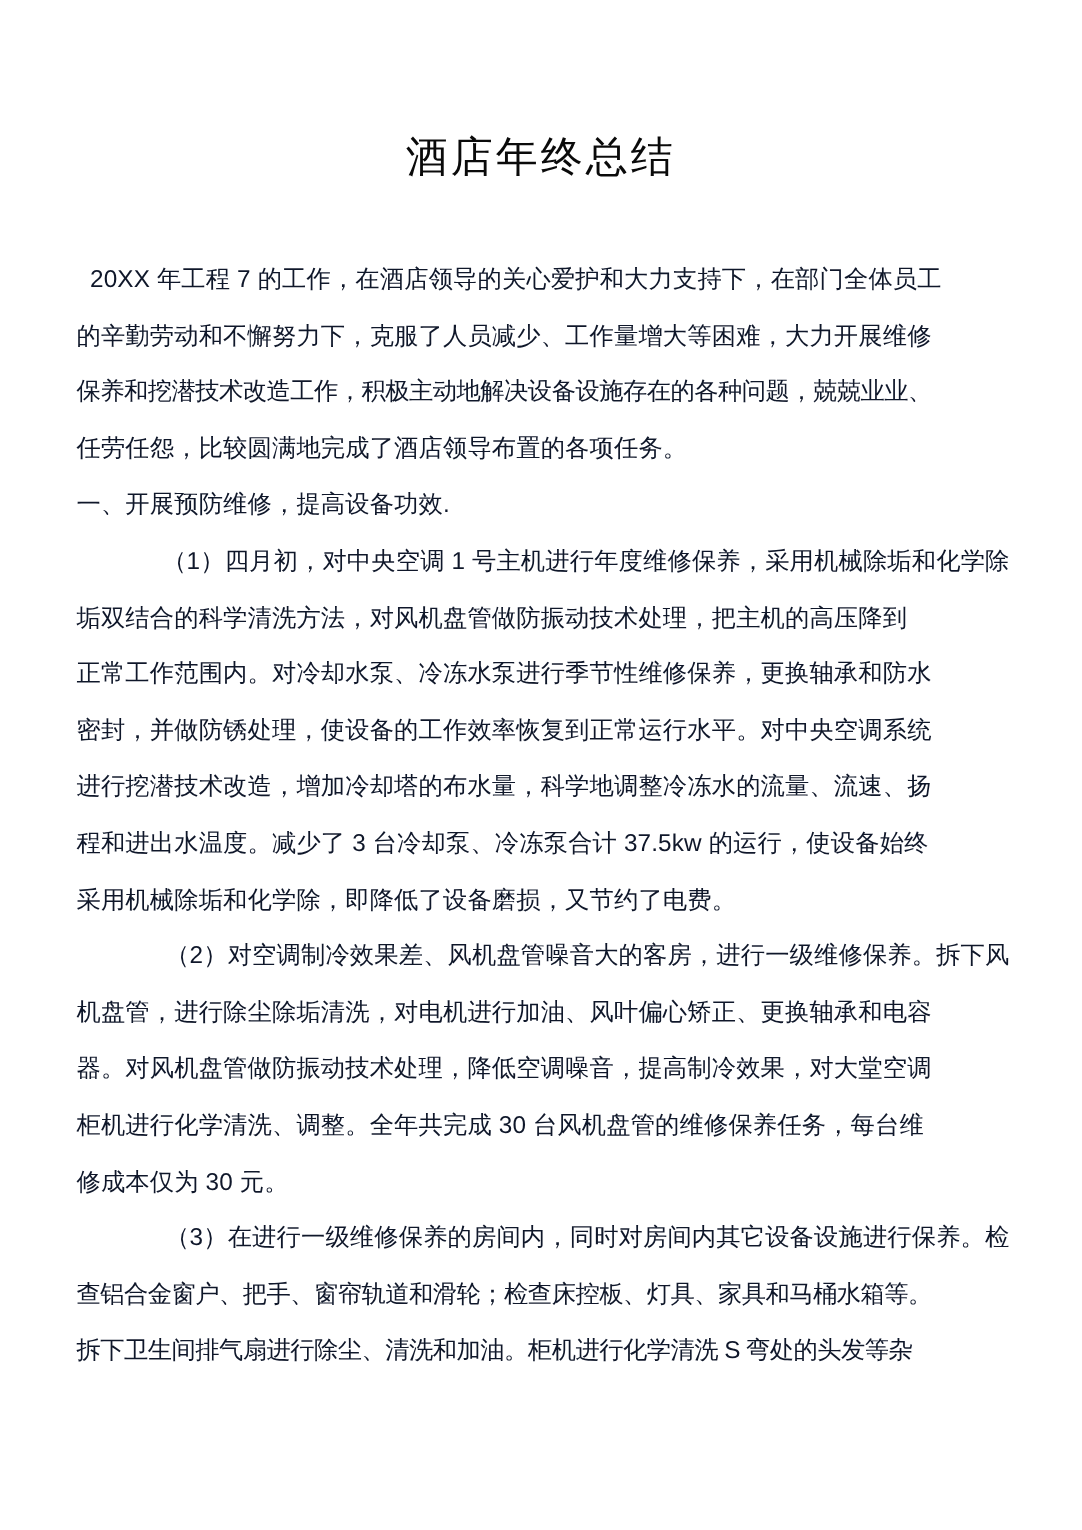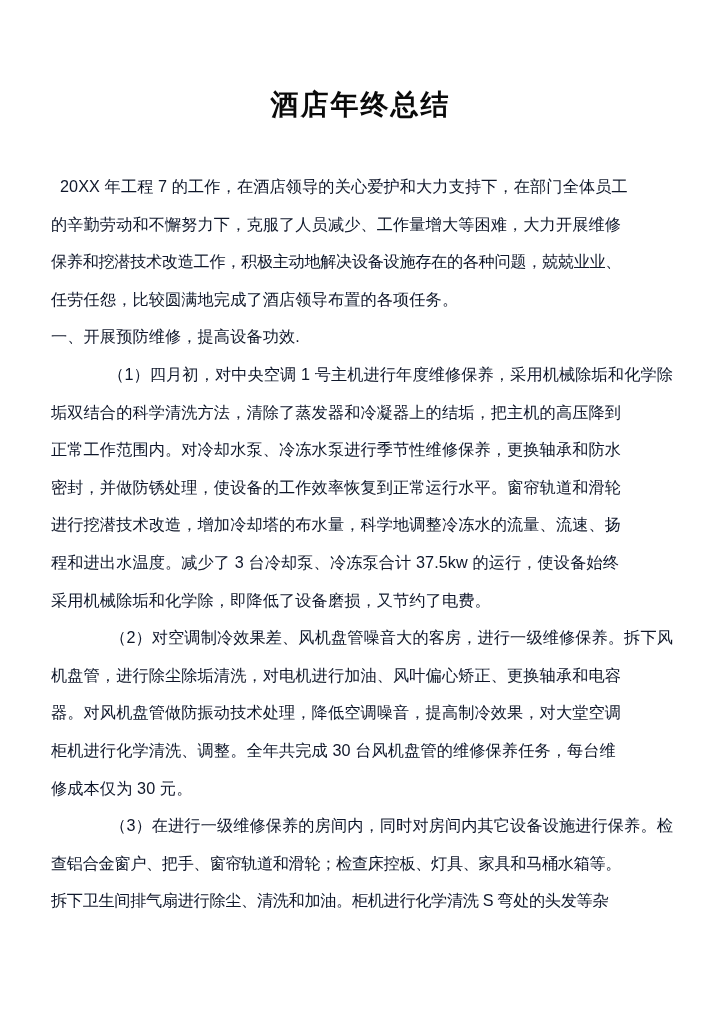--- a/index.html
+++ b/index.html
@@ -18,21 +18,21 @@
     color: #0d0d0d;
     box-sizing: border-box;
   }
   .doc-title {
     position: absolute;
     top: 88px;
     left: 0;
     width: 721px;
     text-align: center;
     font-size: 28px;
-    font-weight: bold;
+    font-weight: normal;
     letter-spacing: 2px;
     line-height: 34px;
     color: #0a0a0a;
     font-family: "DejaVu Serif", "Liberation Serif", serif;
   }
   .body-block {
     position: absolute;
     top: 168px;
     left: 51px;
     width: 622px;
@@ -67,23 +67,23 @@
 
   <div class="doc-title">酒店年终总结</div>
 
   <div class="body-block">
     <div class="line indent-1 normal">20XX 年工程 7 的工作，在酒店领导的关心爱护和大力支持下，在部门全体员工</div>
     <div class="line normal">的辛勤劳动和不懈努力下，克服了人员减少、工作量增大等困难，大力开展维修</div>
     <div class="line tight">保养和挖潜技术改造工作，积极主动地解决设备设施存在的各种问题，兢兢业业、</div>
     <div class="line normal">任劳任怨，比较圆满地完成了酒店领导布置的各项任务。</div>
     <div class="line normal">一、开展预防维修，提高设备功效.</div>
     <div class="line indent-2 normal">（1）四月初，对中央空调 1 号主机进行年度维修保养，采用机械除垢和化学除</div>
-    <div class="line normal">垢双结合的科学清洗方法，清除了蒸发器和冷凝器上的结垢，把主机的高压降到</div>
+    <div class="line normal">垢双结合的科学清洗方法，对风机盘管做防振动技术处理，把主机的高压降到</div>
     <div class="line normal">正常工作范围内。对冷却水泵、冷冻水泵进行季节性维修保养，更换轴承和防水</div>
-    <div class="line normal">密封，并做防锈处理，使设备的工作效率恢复到正常运行水平。窗帘轨道和滑轮</div>
+    <div class="line normal">密封，并做防锈处理，使设备的工作效率恢复到正常运行水平。对中央空调系统</div>
     <div class="line normal">进行挖潜技术改造，增加冷却塔的布水量，科学地调整冷冻水的流量、流速、扬</div>
     <div class="line normal">程和进出水温度。减少了 3 台冷却泵、冷冻泵合计 37.5kw 的运行，使设备始终</div>
     <div class="line normal">采用机械除垢和化学除，即降低了设备磨损，又节约了电费。</div>
     <div class="line indent-2 normal">（2）对空调制冷效果差、风机盘管噪音大的客房，进行一级维修保养。拆下风</div>
     <div class="line normal">机盘管，进行除尘除垢清洗，对电机进行加油、风叶偏心矫正、更换轴承和电容</div>
     <div class="line normal">器。对风机盘管做防振动技术处理，降低空调噪音，提高制冷效果，对大堂空调</div>
     <div class="line normal">柜机进行化学清洗、调整。全年共完成 30 台风机盘管的维修保养任务，每台维</div>
     <div class="line normal">修成本仅为 30 元。</div>
     <div class="line indent-2 normal">（3）在进行一级维修保养的房间内，同时对房间内其它设备设施进行保养。检</div>
     <div class="line tight">查铝合金窗户、把手、窗帘轨道和滑轮；检查床控板、灯具、家具和马桶水箱等。</div>

